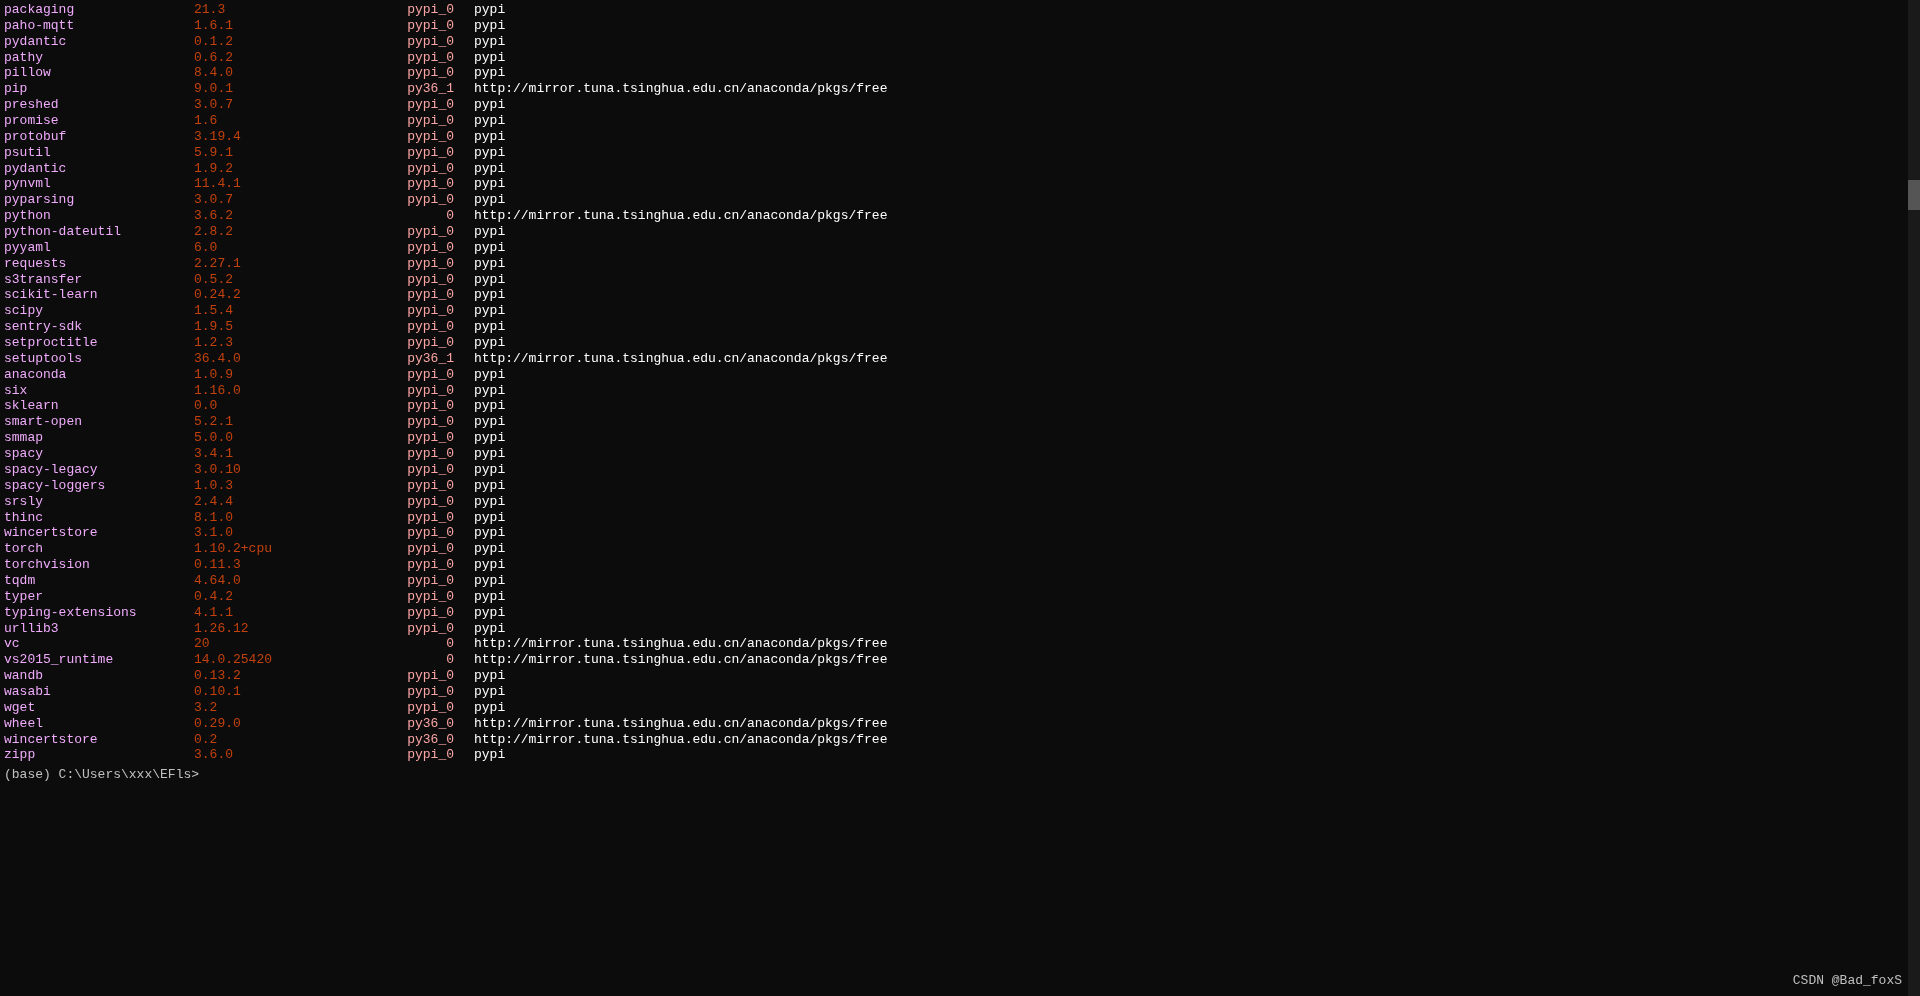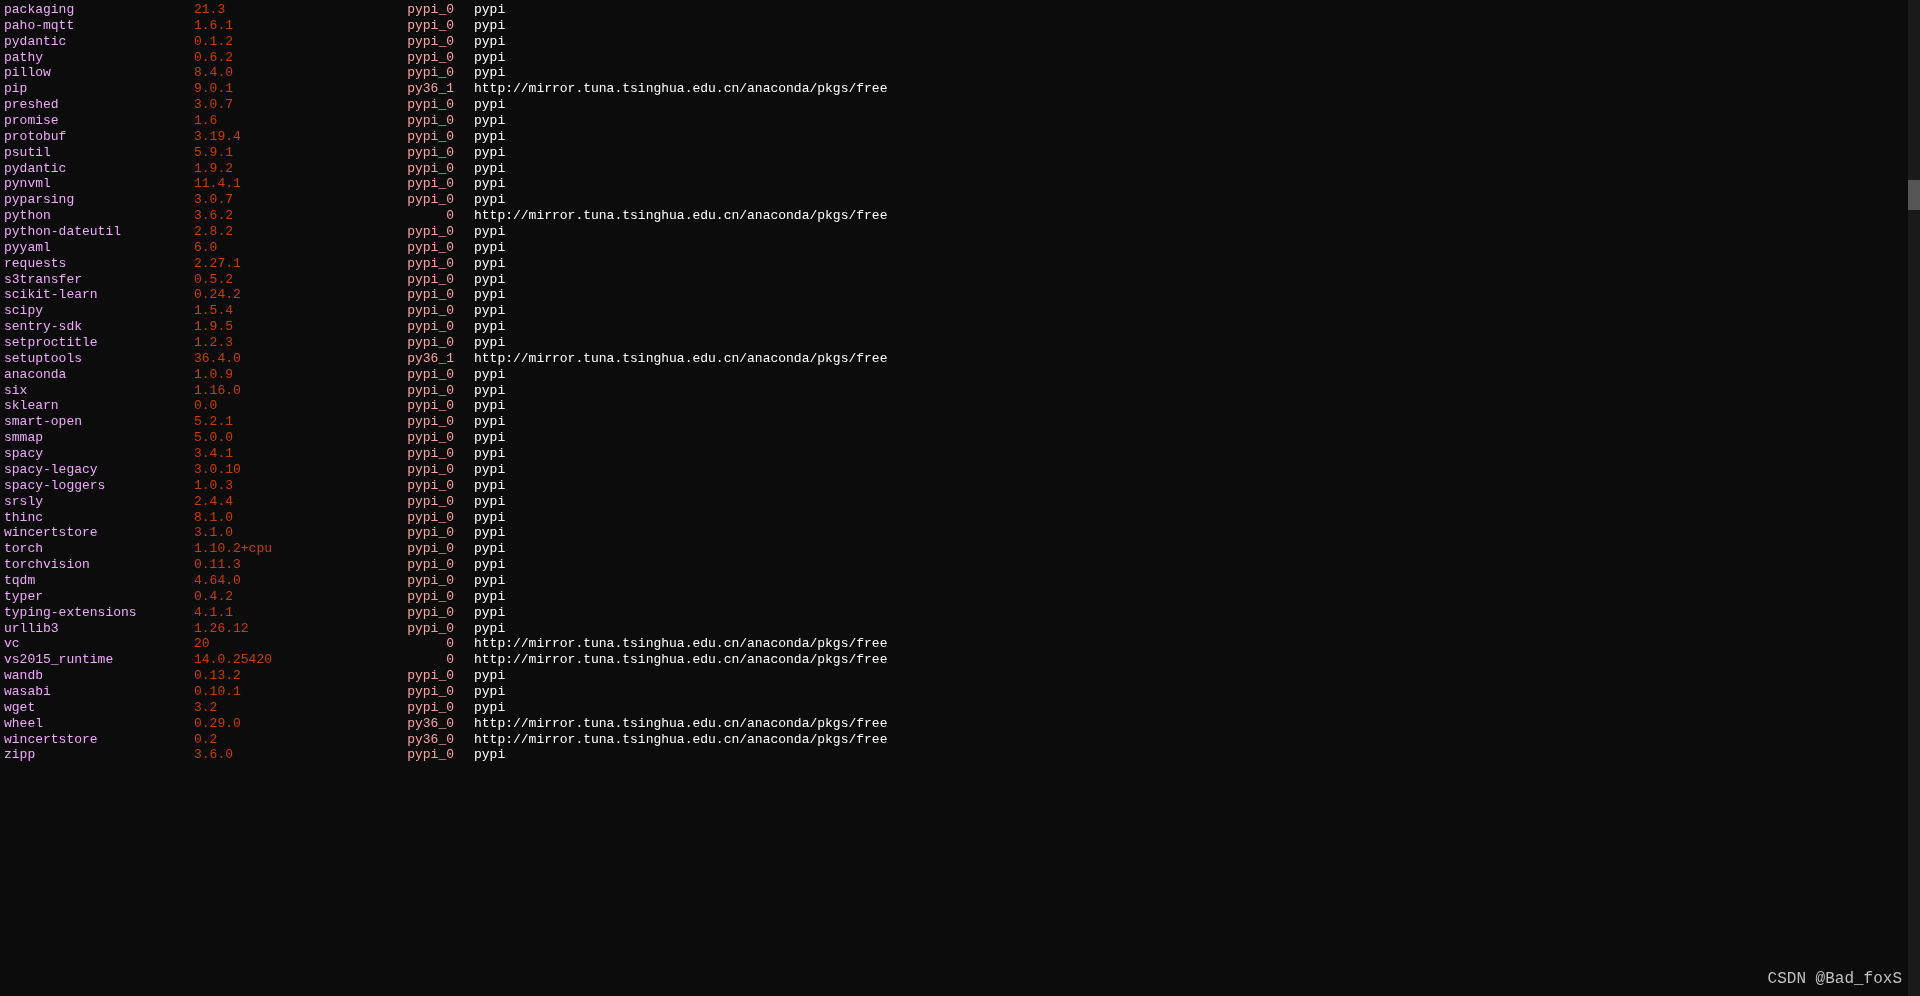--- a/index.html
+++ b/index.html
@@ -60,21 +60,21 @@
       top: 180px;
       width: 12px;
       height: 30px;
       background: #555;
     }
     .watermark {
       position: absolute;
       bottom: 8px;
       right: 18px;
       color: #c0c0c0;
-      font-size: 16px;
+      font-size: 13px;
     }
     .prompt-line {
       color: #c0c0c0;
       margin-top: 2px;
     }
   </style>
 </head>
 <body>
 
 <div class="terminal">
@@ -361,17 +361,18 @@
         <span class="col-build">py36_0</span>
         <span class="col-channel">http://mirror.tuna.tsinghua.edu.cn/anaconda/pkgs/free</span>
       </div>
       <div class="pkg-row">
         <span class="col-name">zipp</span>
         <span class="col-version">3.6.0</span>
         <span class="col-build">pypi_0</span>
         <span class="col-channel">pypi</span>
       </div>
     </div>
+  <div class="prompt-line" style="padding-left:4px;" id="prompt-el">(base) C:\Users\xxx\EFls&gt;</div>
   <div class="scrollbar">
     <div class="scrollbar-thumb"></div>
   </div>
   <div class="watermark">CSDN @Bad_foxS</div>
 </div>
 
 </body></html>

